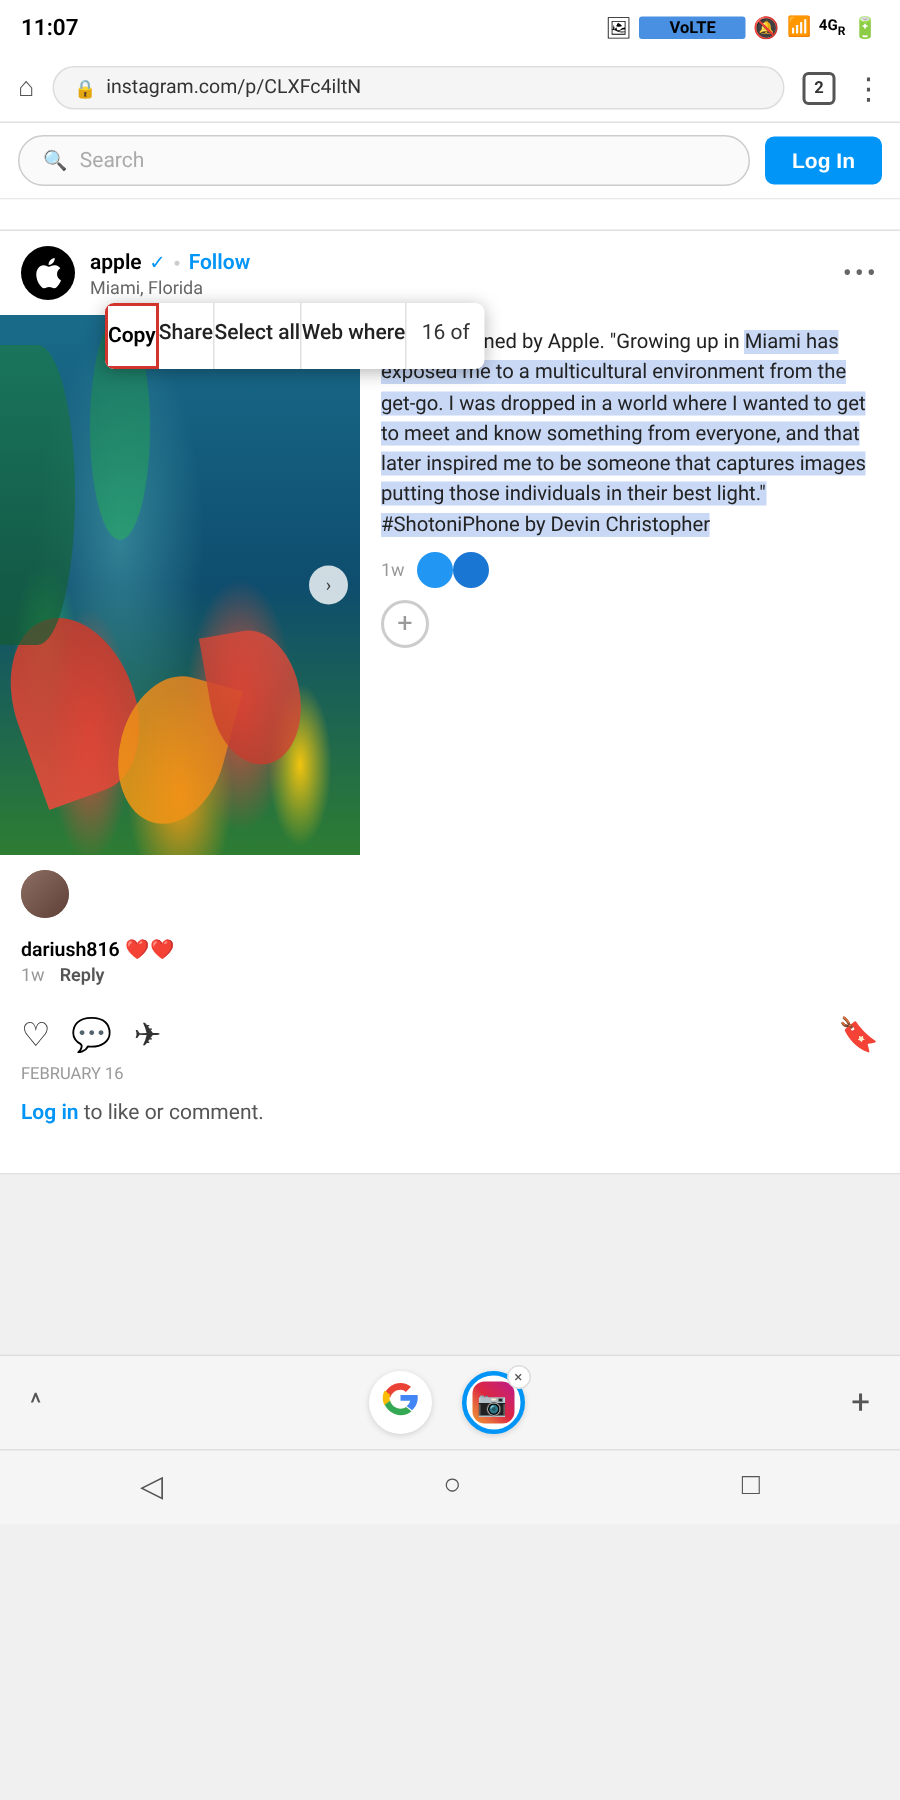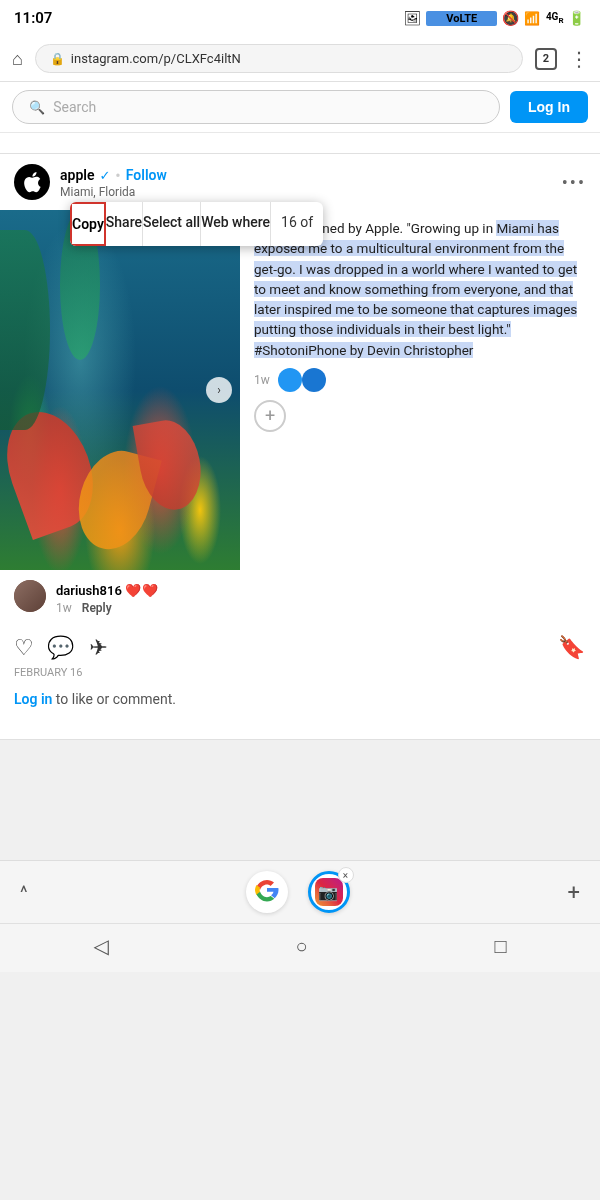--- a/index.html
+++ b/index.html
@@ -323,20 +323,21 @@
       margin-top: 8px;
     }
 
     
     .comment-row {
       display: flex;
       align-items: flex-start;
       gap: 10px;
       padding: 10px 14px;
       background: #fff;
+      flex-direction: column;
     }
     .commenter-avatar {
       width: 32px;
       height: 32px;
       border-radius: 50%;
       background: #795548;
       flex-shrink: 0;
       overflow: hidden;
       display: flex;
       align-items: center;

